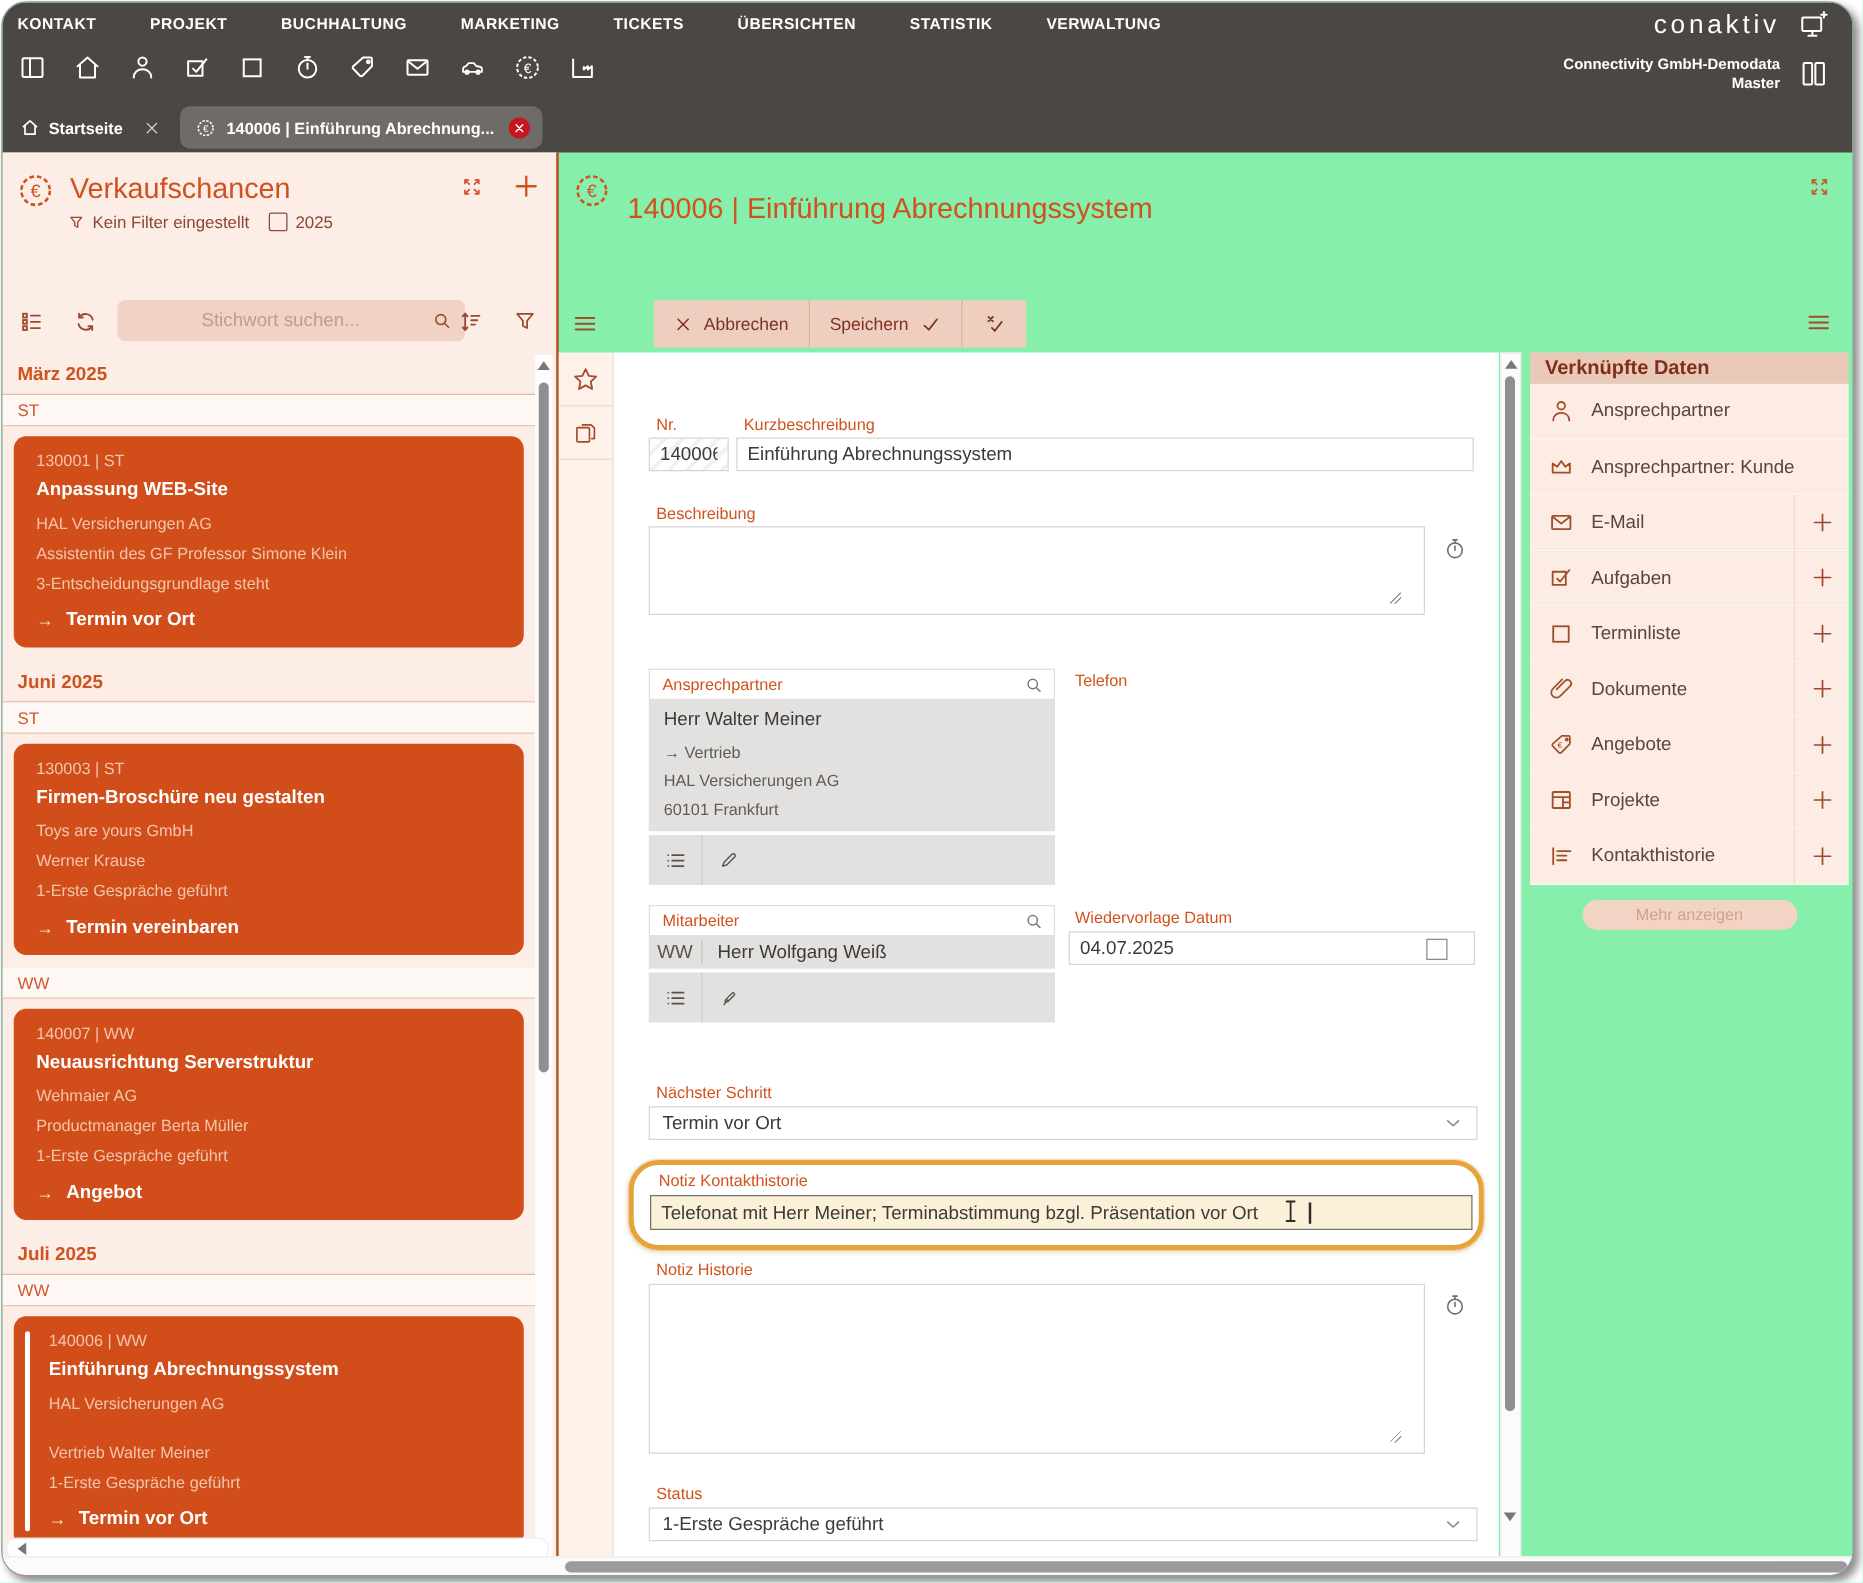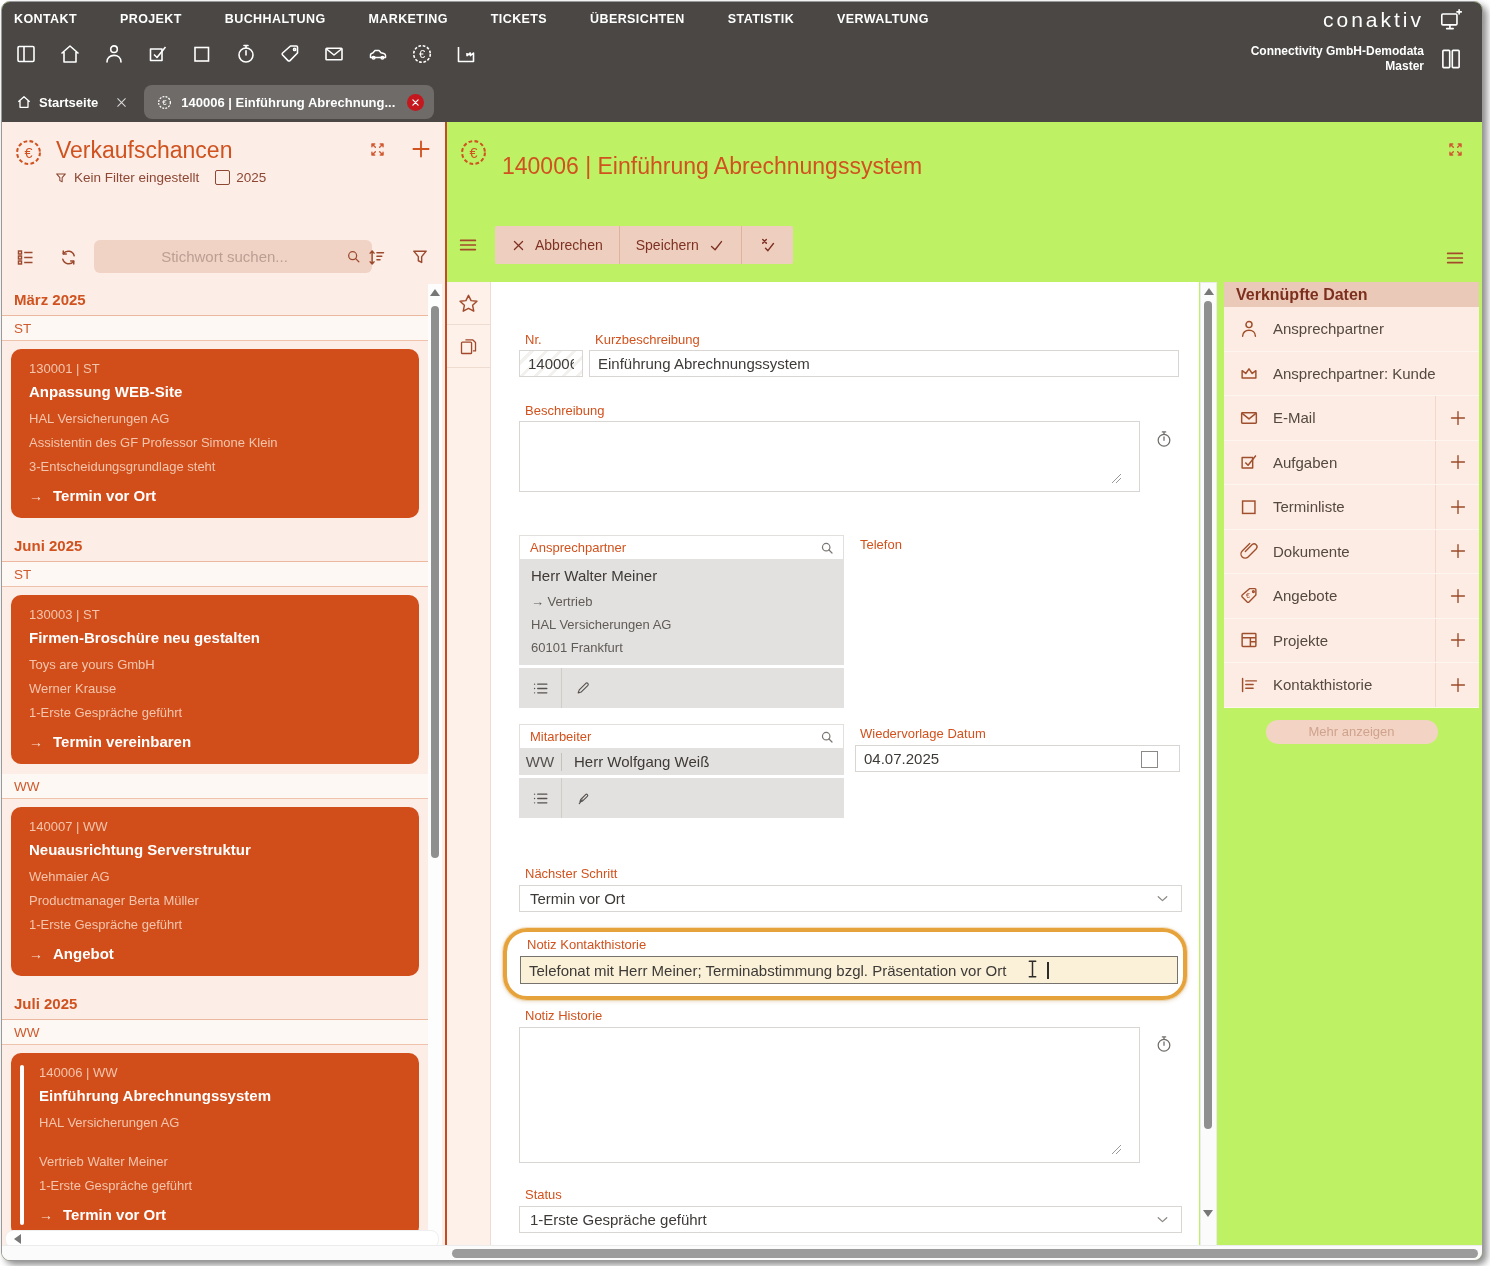--- a/index.html
+++ b/index.html
@@ -1,18 +1,18 @@
 <!DOCTYPE html>
 <html><head>
 <meta charset="utf-8">
 <style>
   html,body{margin:0;padding:0;background:#ffffff;font-family:"Liberation Sans",sans-serif;}
   .stage{position:relative;width:1490px;height:1266px;overflow:hidden;}
   .window{position:absolute;left:1px;top:1px;width:1480px;height:1258px;border:1px solid #9a9a9a;
-          border-radius:9px;overflow:hidden;background:#bef264;box-shadow:4px 4px 7px rgba(0,0,0,.45);}
+          border-radius:20px;overflow:hidden;background:#86efac;box-shadow:4px 4px 7px rgba(0,0,0,.45);}
   
   .dark{position:absolute;left:0;top:0;right:0;height:120px;background:#4a4744;}
   .menubar{position:absolute;left:12px;top:0;height:34px;display:flex;align-items:center;gap:43px;}
   .menubar span{color:#fff;font-size:12.5px;font-weight:bold;letter-spacing:.4px;cursor:default;}
   .logo{position:absolute;right:58px;top:6px;color:#fff;font-size:21px;letter-spacing:3px;font-weight:400;}
   .logoicon{position:absolute;right:18px;top:5px;color:#fff;}
   .iconrow{position:absolute;left:12px;top:40px;display:flex;align-items:center;gap:20px;color:#fff;}
   .iconrow .ic{width:24px;height:24px;}
   .account{position:absolute;right:58px;top:42px;color:#fff;font-size:12px;font-weight:bold;text-align:right;line-height:15px;}
   .colsicon{position:absolute;right:18px;top:44px;color:#fff;}
@@ -60,21 +60,21 @@
   .lp-vscroll{position:absolute;left:426px;top:162px;width:14px;height:1062px;background:#fdfdfd;}
   .lp-vthumb{position:absolute;left:3px;top:22px;width:8px;height:552px;background:#8f8f8f;border-radius:4px;}
   .tri-up{width:0;height:0;border-left:5px solid transparent;border-right:5px solid transparent;border-bottom:7px solid #777;}
   .tri-down{width:0;height:0;border-left:5px solid transparent;border-right:5px solid transparent;border-top:7px solid #777;}
   .tri-left{width:0;height:0;border-top:5px solid transparent;border-bottom:5px solid transparent;border-right:7px solid #777;}
   .lp-hscroll{position:absolute;left:3px;top:1108px;width:424px;height:16px;background:#ffffff;border-radius:8px;
               border:1px solid #efefef;display:flex;align-items:center;padding-left:8px;}
   
   .mp-badge{position:absolute;left:10px;top:14px;color:#d0521f;}
   .mp-title{position:absolute;left:55px;top:15px;color:#d0521f;font-size:23px;white-space:nowrap;margin-top:16px;}
-  .mp-toolbar{position:absolute;left:10px;top:104px;display:flex;align-items:center;}
+  .mp-toolbar{position:absolute;left:10px;top:118px;display:flex;align-items:center;gap:28px;}
   .hamb{color:#a34a2a;margin-right:16px;}
   .btngroup{display:flex;height:38px;background:#eecebe;border-radius:2px;overflow:hidden;}
   .tbbtn{display:flex;align-items:center;gap:9px;padding:0 16px;color:#7e3122;font-size:14px;
          border-right:1px solid #ddb29e;cursor:default;}
   .tbbtn:last-child{border-right:none;}
   .formstrip{position:absolute;left:0;top:160px;width:43px;bottom:14px;background:#fdf1ea;border-right:1px solid #eedcd1;}
   .stripcell{height:42px;display:flex;align-items:center;justify-content:center;border-bottom:1px solid #eedcd1;color:#a34a2a;}
   .formarea{position:absolute;left:44px;top:160px;width:708px;bottom:14px;background:#ffffff;}
   .mp-vscroll{position:absolute;left:753px;top:160px;width:15px;bottom:14px;background:#fbfbfb;border:1px solid #ebebeb;}
   .mp-vthumb{position:absolute;left:3px;top:18px;width:8px;height:828px;background:#8f8f8f;border-radius:4px;}

